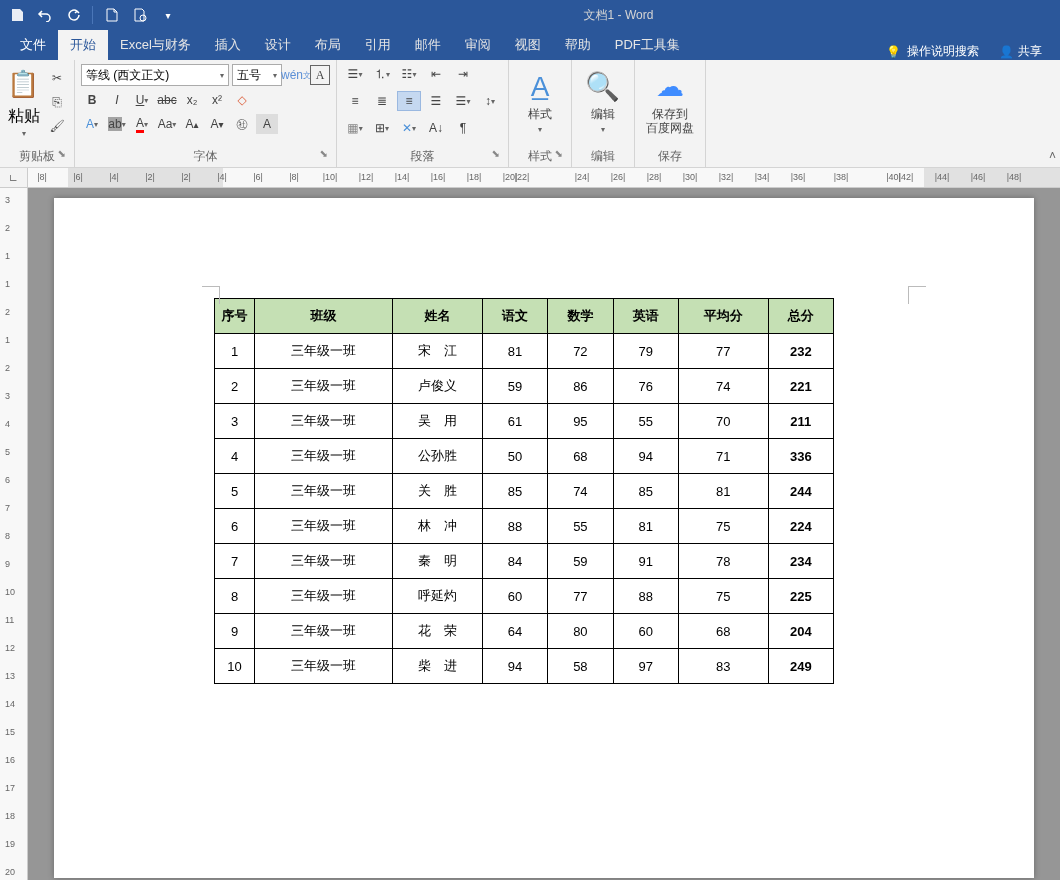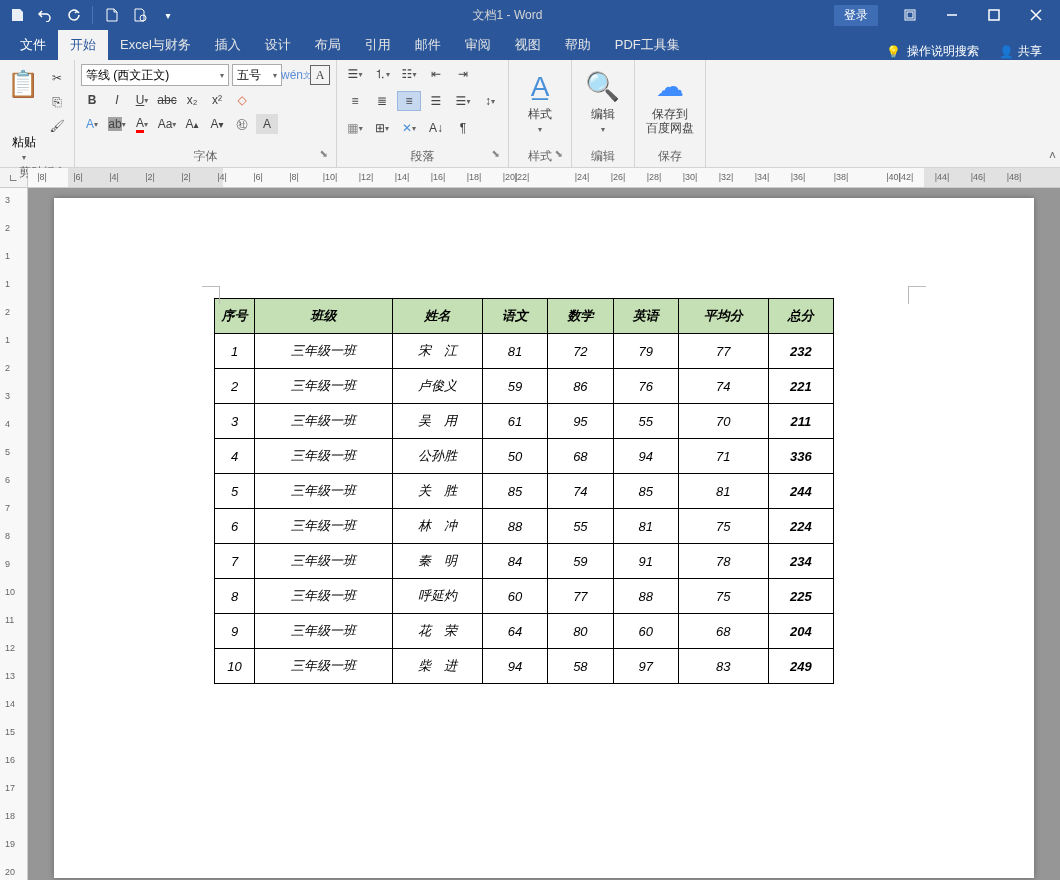--- a/index.html
+++ b/index.html
@@ -39,21 +39,21 @@
 .big-btn .label { font-size: 12px; color: #444; text-align: center; line-height: 1.2; }
 .collapse { position: absolute; right: 4px; bottom: 4px; font-size: 12px; color: #666; cursor: pointer; }
 .ruler-area { background: #fff; display: flex; }
 .ruler-corner { width: 28px; height: 20px; background: #f3f3f3; border-right: 1px solid #ccc; border-bottom: 1px solid #ccc; display: flex; align-items: center; justify-content: center; }
 .hruler { flex: 1; height: 20px; background: #f8f8f8; border-bottom: 1px solid #ccc; position: relative; overflow: hidden; }
 .hruler .tick { position: absolute; top: 4px; font-size: 9px; color: #666; transform: translateX(-50%); }
 .doc-area { display: flex; height: 700px; background: #969696; }
 .vruler { width: 28px; background: #f8f8f8; border-right: 1px solid #ccc; position: relative; }
 .vruler .tick { position: absolute; left: 5px; font-size: 9px; color: #666; transform: translateY(-50%); }
 .page-wrap { flex: 1; display: flex; justify-content: center; padding: 10px 0; overflow: auto; }
-.page { background: #fff; width: 980px; min-height: 660px; box-shadow: 0 0 6px rgba(0,0,0,.3); padding: 100px 160px 40px 160px; position: relative; font-style: italic; }
+.page { background: #fff; width: 980px; min-height: 660px; box-shadow: 0 0 6px rgba(0,0,0,.3); padding: 100px 160px 40px 160px; position: relative; }
 .corner { position: absolute; width: 18px; height: 18px; border-color: #bbb; border-style: solid; }
 .corner.tl { top: 88px; left: 148px; border-width: 0 0 1px 1px; transform: rotate(180deg);}
 .corner.tr { top: 88px; right: 108px; border-width: 0 0 1px 1px; transform: rotate(90deg);}
 table.data { border-collapse: collapse; width: 620px; }
 table.data th, table.data td { border: 1.5px solid #000; text-align: center; padding: 8px 4px; font-size: 13px; }
 table.data th { background: #c5e0b4; font-weight: bold; }
 table.data th:nth-child(1), table.data td:nth-child(1) { width: 40px; }
 table.data td:last-child { font-weight: bold; }
 .para-group .row { display: flex; gap: 3px; margin-bottom: 3px; }
 .para-group .pbtn { width: 24px; height: 20px; display: flex; align-items: center; justify-content: center; border: 1px solid transparent; cursor: pointer; font-size: 12px; color: #444; }
@@ -90,44 +90,20 @@
       </div>
     <div class="qat-btn">
         <svg width="14" height="14" viewBox="0 0 14 14">
           <path fill="none" stroke="#fff" d="M2 1h7l2 2v10H2z"></path>
           <circle cx="10" cy="10" r="3" fill="none" stroke="#fff"></circle>
         </svg>
       </div>
     <div class="qat-btn" style="font-size:10px;">▾</div>
   </div>
   <div class="title">文档1 - Word</div>
-  <div class="win-btns">
-    <div class="login">登录</div>
-    <div class="win">
-        <svg width="14" height="14" viewBox="0 0 14 14">
-          <rect x="2" y="2" width="10" height="10" fill="none" stroke="#fff"></rect>
-          <rect x="4" y="4" width="6" height="6" fill="none" stroke="#fff"></rect>
-        </svg>
-      </div>
-    <div class="win">
-        <svg width="12" height="12">
-          <line x1="1" y1="6" x2="11" y2="6" stroke="#fff" stroke-width="1.5"></line>
-        </svg>
-      </div>
-    <div class="win">
-        <svg width="12" height="12">
-          <rect x="1" y="1" width="10" height="10" fill="none" stroke="#fff" stroke-width="1.5"></rect>
-        </svg>
-      </div>
-    <div class="win close">
-        <svg width="12" height="12">
-          <path d="M1 1l10 10M11 1L1 11" stroke="#fff" stroke-width="1.5"></path>
-        </svg>
-      </div>
-  </div>
 </div>
 
 <div class="tabbar">
   <div class="tab file">文件</div>
   <div class="tab active">开始</div>
   <div class="tab">Excel与财务</div>
   <div class="tab">插入</div>
   <div class="tab">设计</div>
   <div class="tab">布局</div>
   <div class="tab">引用</div>
@@ -146,21 +122,21 @@
     <span>共享</span>
   </div>
 </div>
 
 <div class="ribbon">
 
   <div class="group">
     <div class="group-body">
       <div class="clip-left">
         <div class="clip-icon">📋</div>
-        <div style="font-size:12px;margin-top:28px;">粘贴</div>
+        <div style="font-size:16px;">粘贴</div>
         <div class="drop">▾</div>
       </div>
       <div class="clip-right">
         <div class="small-btn">✂</div>
         <div class="small-btn">⎘</div>
         <div class="small-btn">🖌</div>
       </div>
     </div>
     <div class="group-label"><span>剪贴板</span><span class="launcher">⬊</span></div>
   </div>

